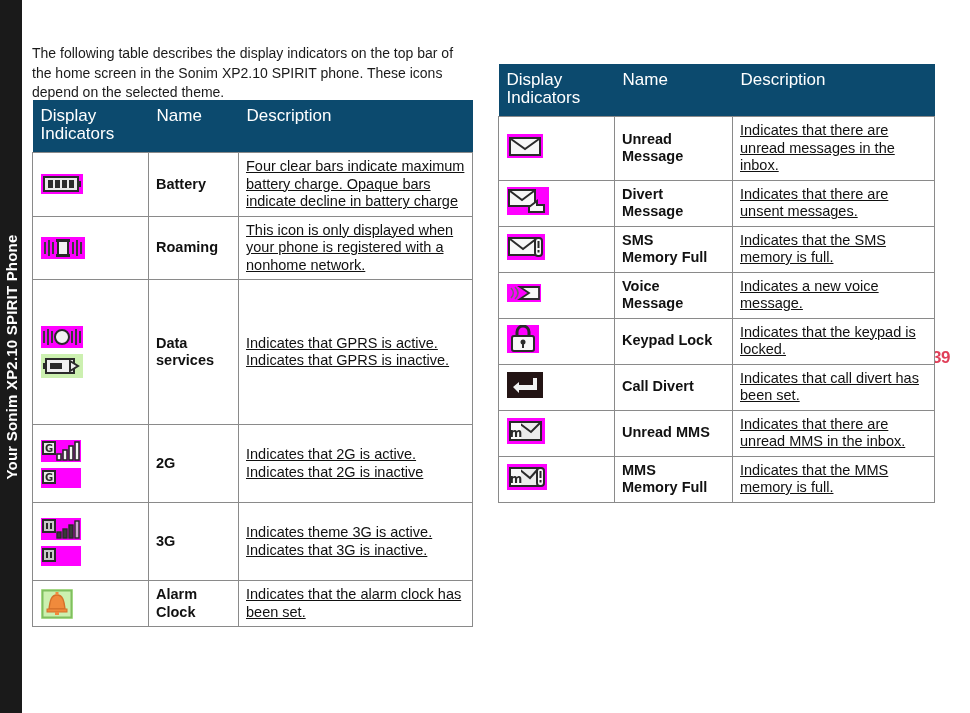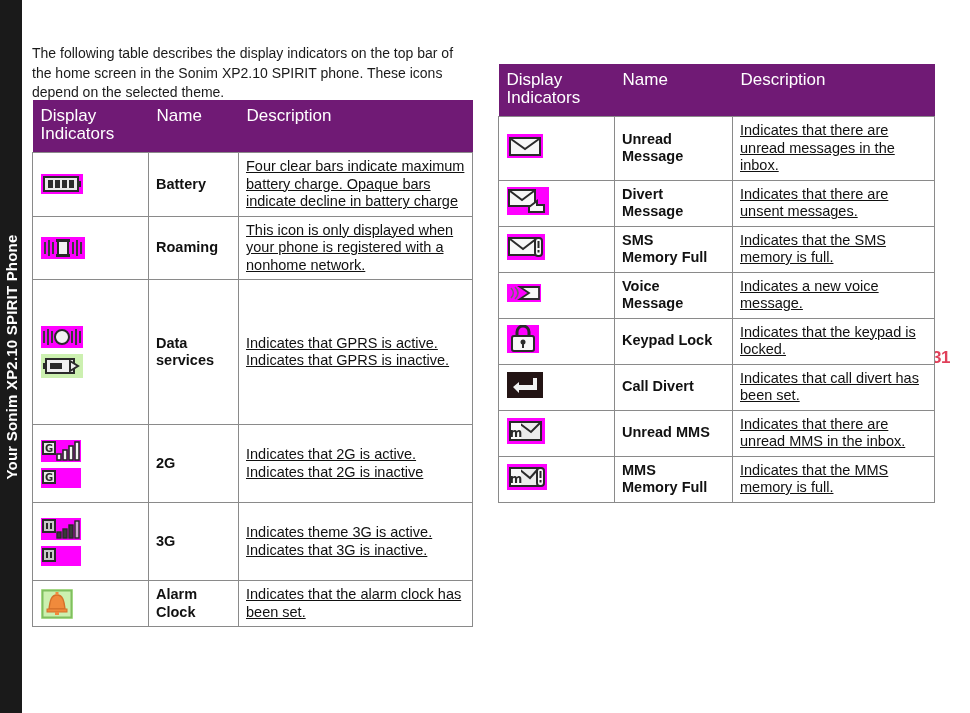--- a/index.html
+++ b/index.html
@@ -58,21 +58,21 @@
   .ind-table {
     position: absolute;
     border-collapse: collapse;
     table-layout: fixed;
     background: #ffffff;
   }
   #table-left  { left: 32px; top: 100px; width: 440px; }
   #table-right { left: 498px; top: 64px; width: 436px; }
 
   .ind-table th {
-    background: #701a75;
+    background: #0c4a6e;
     color: #ffffff;
     font-weight: normal;
     font-size: 17px;
     line-height: 18px;
     text-align: left;
     vertical-align: top;
     padding: 7px 8px 9px 8px;
     border: none;
   }
   .ind-table td {
@@ -113,21 +113,21 @@
   .bg-green   { background: #ccf0b0; }
   .bg-dark    { background: #231414; }
 </style>
 </head>
 <body>
 
 <div id="sidebar">
   <div id="sidebar-label">Your Sonim XP2.10 SPIRIT Phone</div>
 </div>
 
-<div id="page-number">31</div>
+<div id="page-number">39</div>
 
 <p id="intro">The following table describes the display indicators on the top bar of the home screen in the Sonim XP2.10 SPIRIT phone. These icons depend on the selected theme.</p>
 
 <table class="ind-table" id="table-left">
   <colgroup>
       <col class="w-icon">
       <col class="w-name">
       <col class="w-desc">
     </colgroup>
   <thead>

